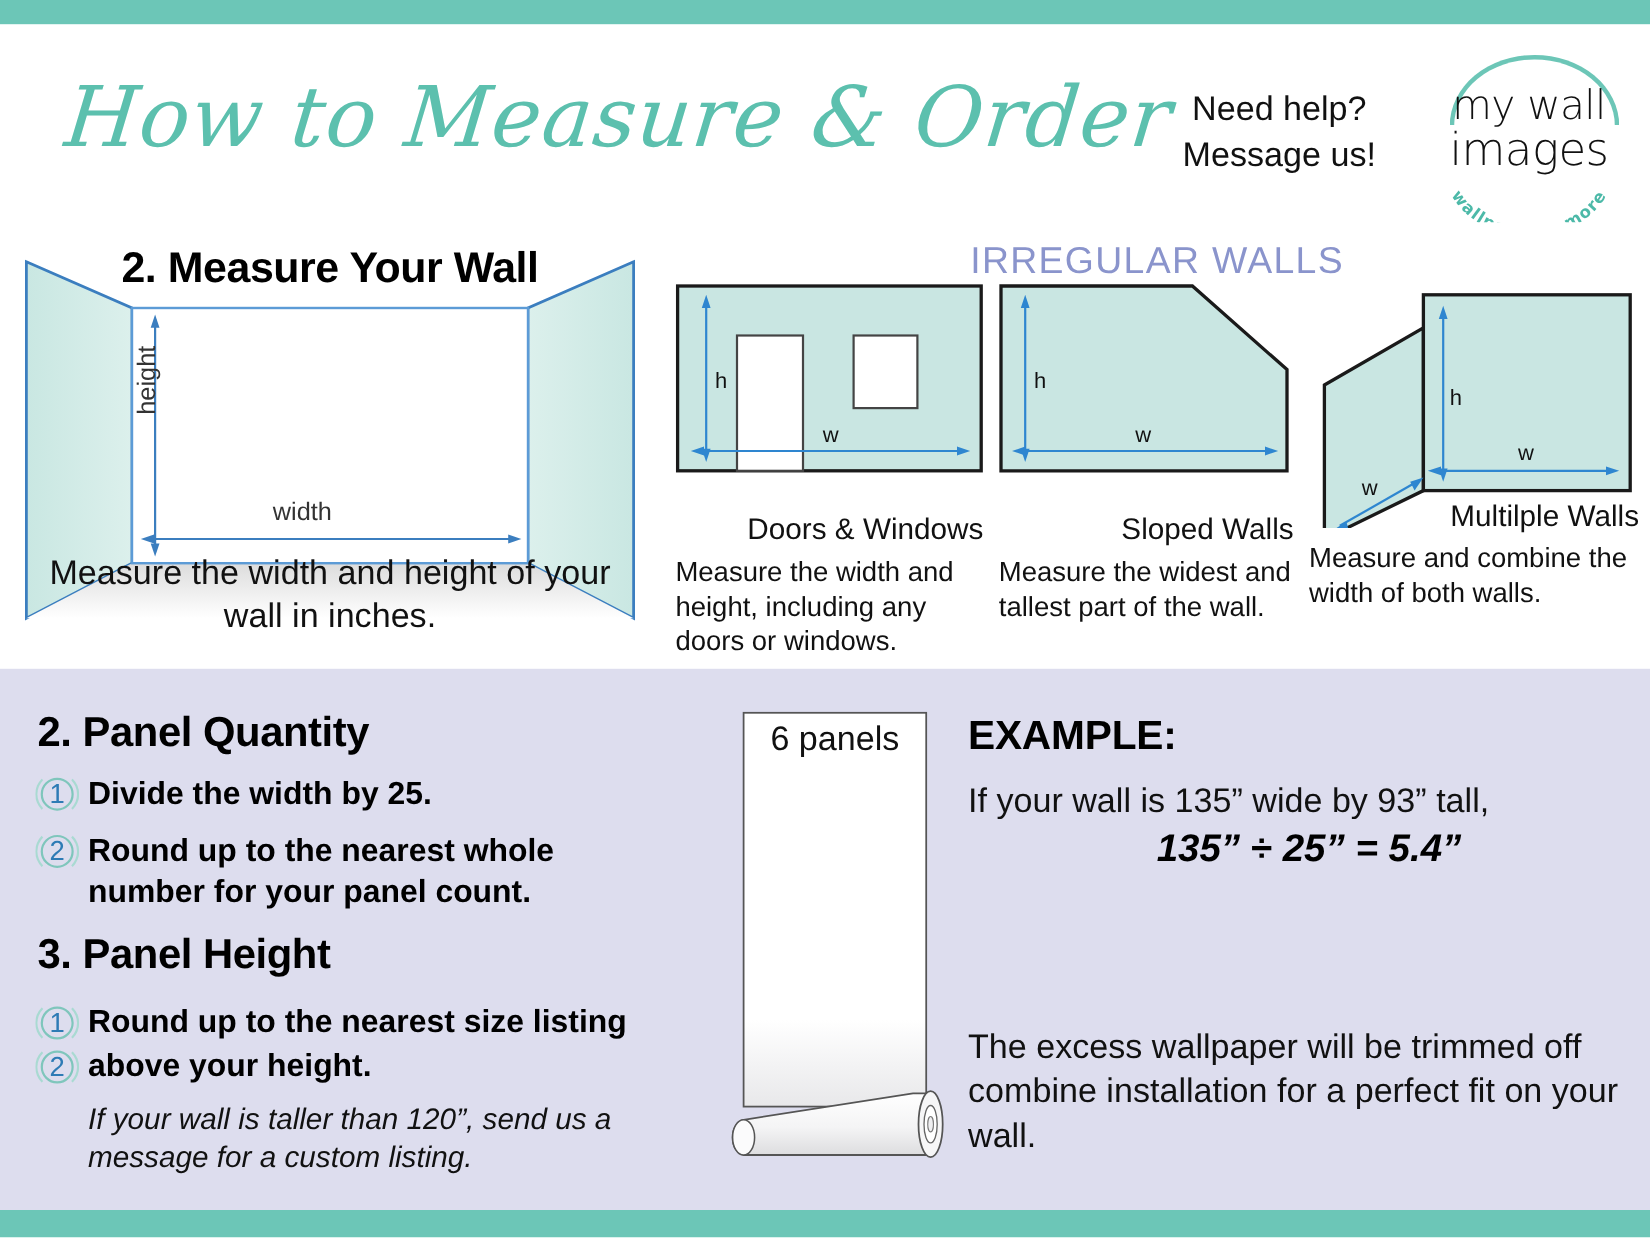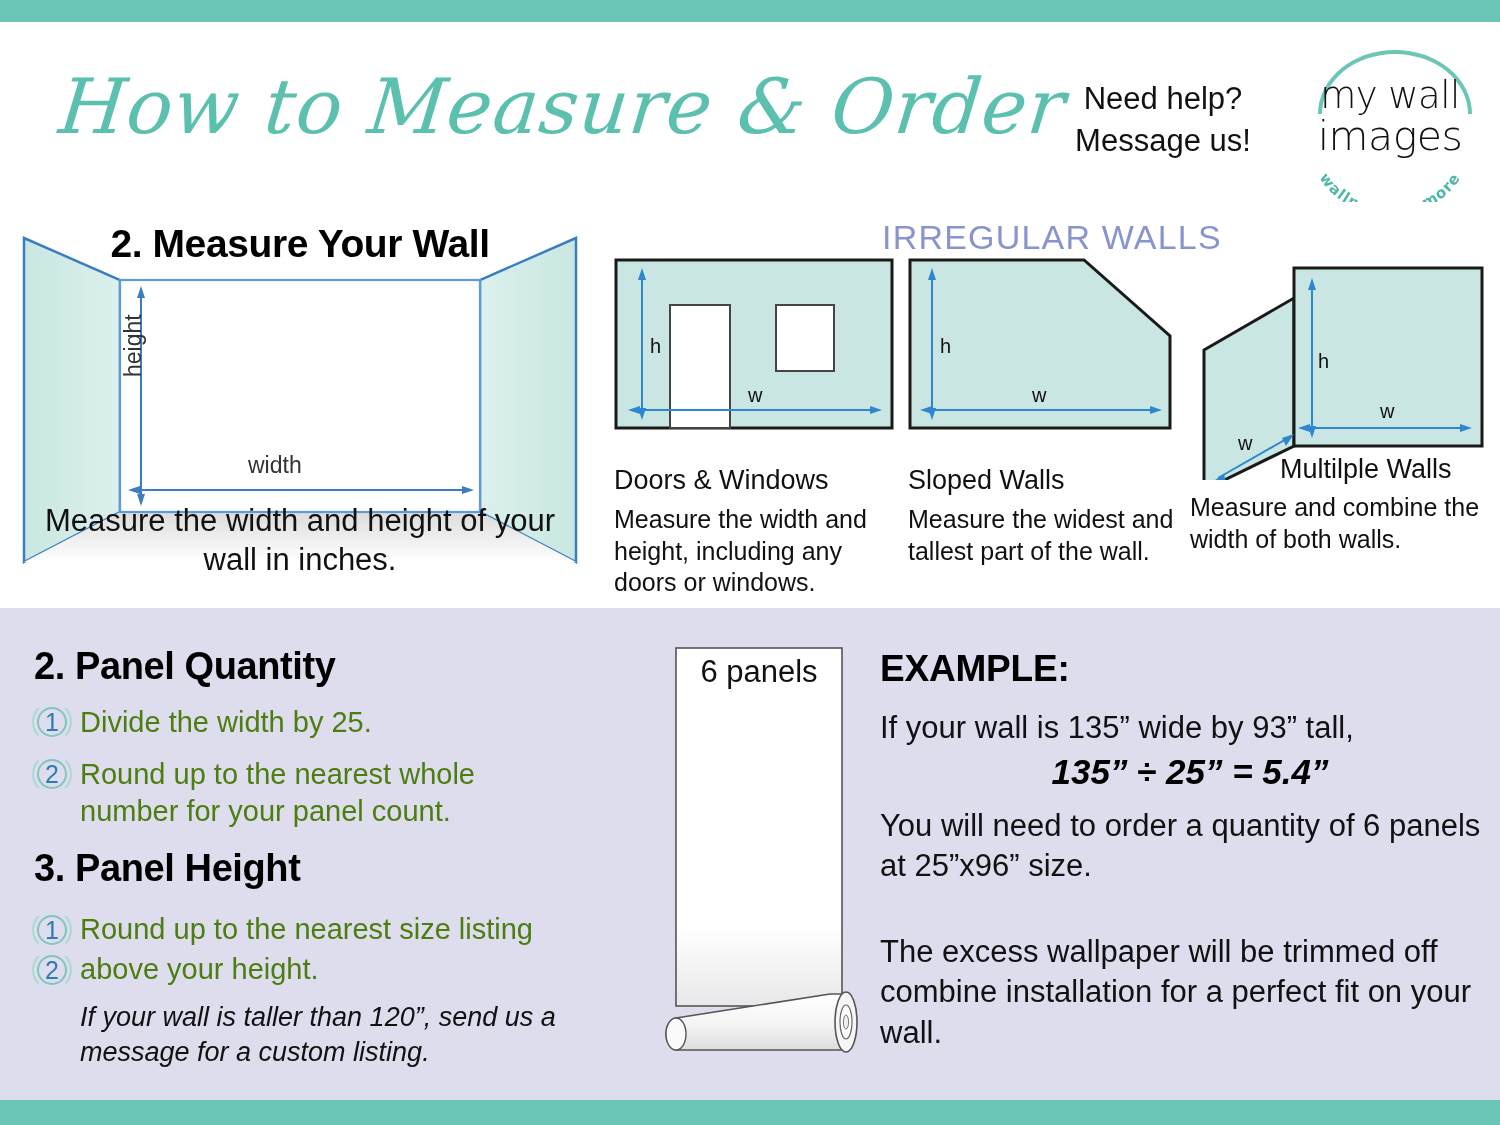--- a/index.html
+++ b/index.html
@@ -100,21 +100,21 @@
 
   
   .irr-header {
     position: absolute; left: 882px; top: 218px;
     font-size: 34px; letter-spacing: 1.2px;
     color: #8A94CC;
     font-weight: 400;
   }
   .irr-col { position: absolute; top: 258px; }
   .irr-col .fig-title {
-    font-size: 27px; color: #111; margin-top: 8px;
+    font-size: 27px; color: #111; margin-top: 8px; text-align: right;
   }
   .irr-col .fig-body {
     font-size: 25px; color: #111; line-height: 1.26; margin-top: 8px;
   }
 
   
   .step-head {
     position: absolute;
     font-size: 38px; font-weight: bold; letter-spacing: -0.4px; color: #000;
   }
@@ -130,21 +130,21 @@
   .badge .ring {
     position: absolute; box-sizing: border-box;
     border: 2px solid #7FC6BC; border-radius: 50%;
   }
   .badge .r1 { left: 5px; top: 5px; width: 30px; height: 30px; }
   .badge .r2 { left: 0px; top: 0px; width: 40px; height: 40px;
                border-color: #A9DAD2;
                border-top-color: transparent; border-bottom-color: transparent; }
   .step-text {
     position: absolute;
-    font-size: 29px; line-height: 1.28; color: #4d7c0f;
+    font-size: 29px; line-height: 1.28; color: #000000; font-weight: bold;
   }
   .step-note {
     position: absolute;
     font-size: 27px; line-height: 1.3; color: #111; font-style: italic;
   }
 
   
   .roll { position: absolute; left: 660px; top: 638px; width: 215px; height: 445px; }
   .roll-label {
     position: absolute; left: 0; top: 16px; width: 182px;
@@ -356,16 +356,15 @@
       <ellipse cx="186" cy="384" rx="2.6" ry="7" fill="#EFEFF1" stroke="#777" stroke-width="1"></ellipse>
 
       <ellipse cx="16" cy="396" rx="10" ry="16" fill="#FBFBFC" stroke="#555" stroke-width="1.4"></ellipse>
     </svg>
     <div class="roll-label" style="left:16px;width:166px;">6 panels</div>
   </div>
 
   <div class="ex-head">EXAMPLE:</div>
   <div class="ex-line" style="left:880px; top:708px; width:620px;">If your wall is 135” wide by 93” tall,</div>
   <div class="ex-eq" style="left:880px; top:752px;font-style:italic;">135” ÷ 25” = 5.4”</div>
-  <div class="ex-line" style="left:880px; top:806px; width:610px;">You will need to order a quantity of 6 panels at 25”x96” size.</div>
   <div class="ex-line" style="left:880px; top:932px; width:600px;">The excess wallpaper will be trimmed off combine installation for a perfect fit on your wall.</div>
 
 </div>
 
 </body></html>

